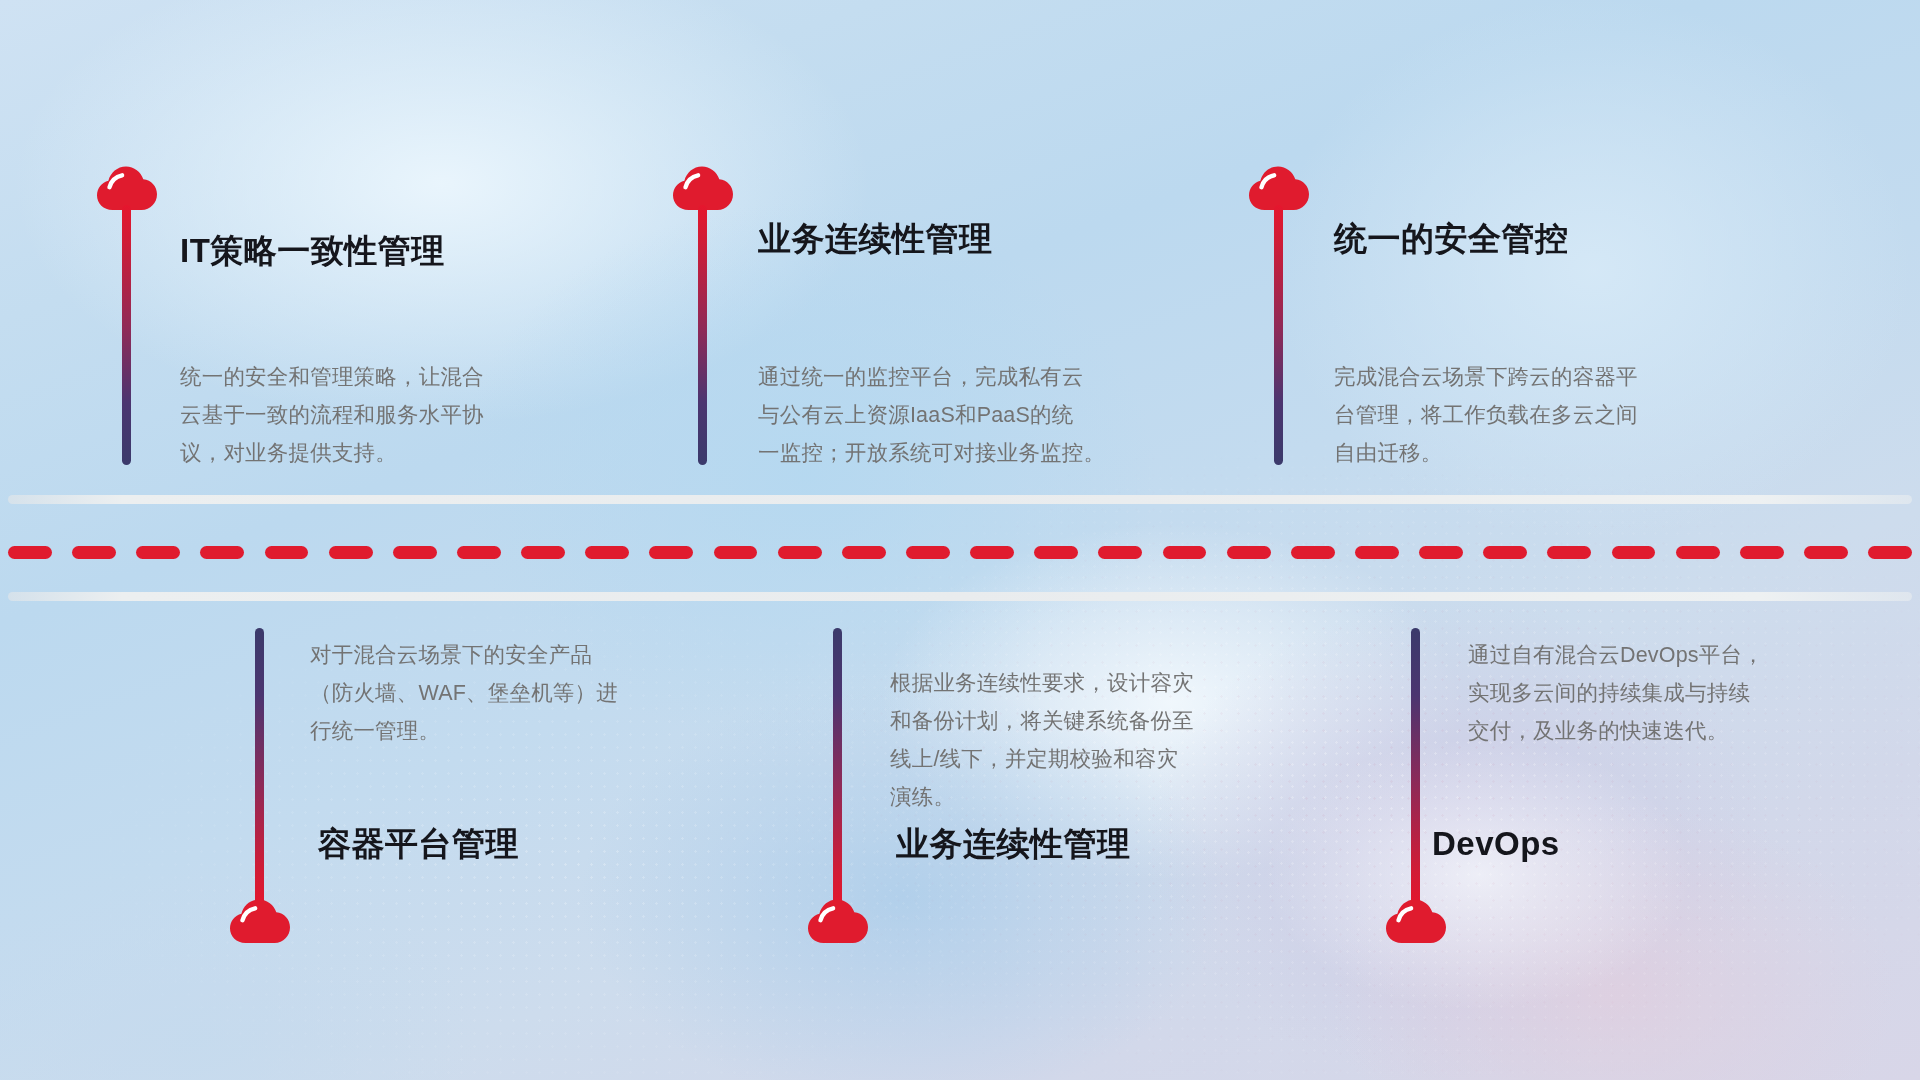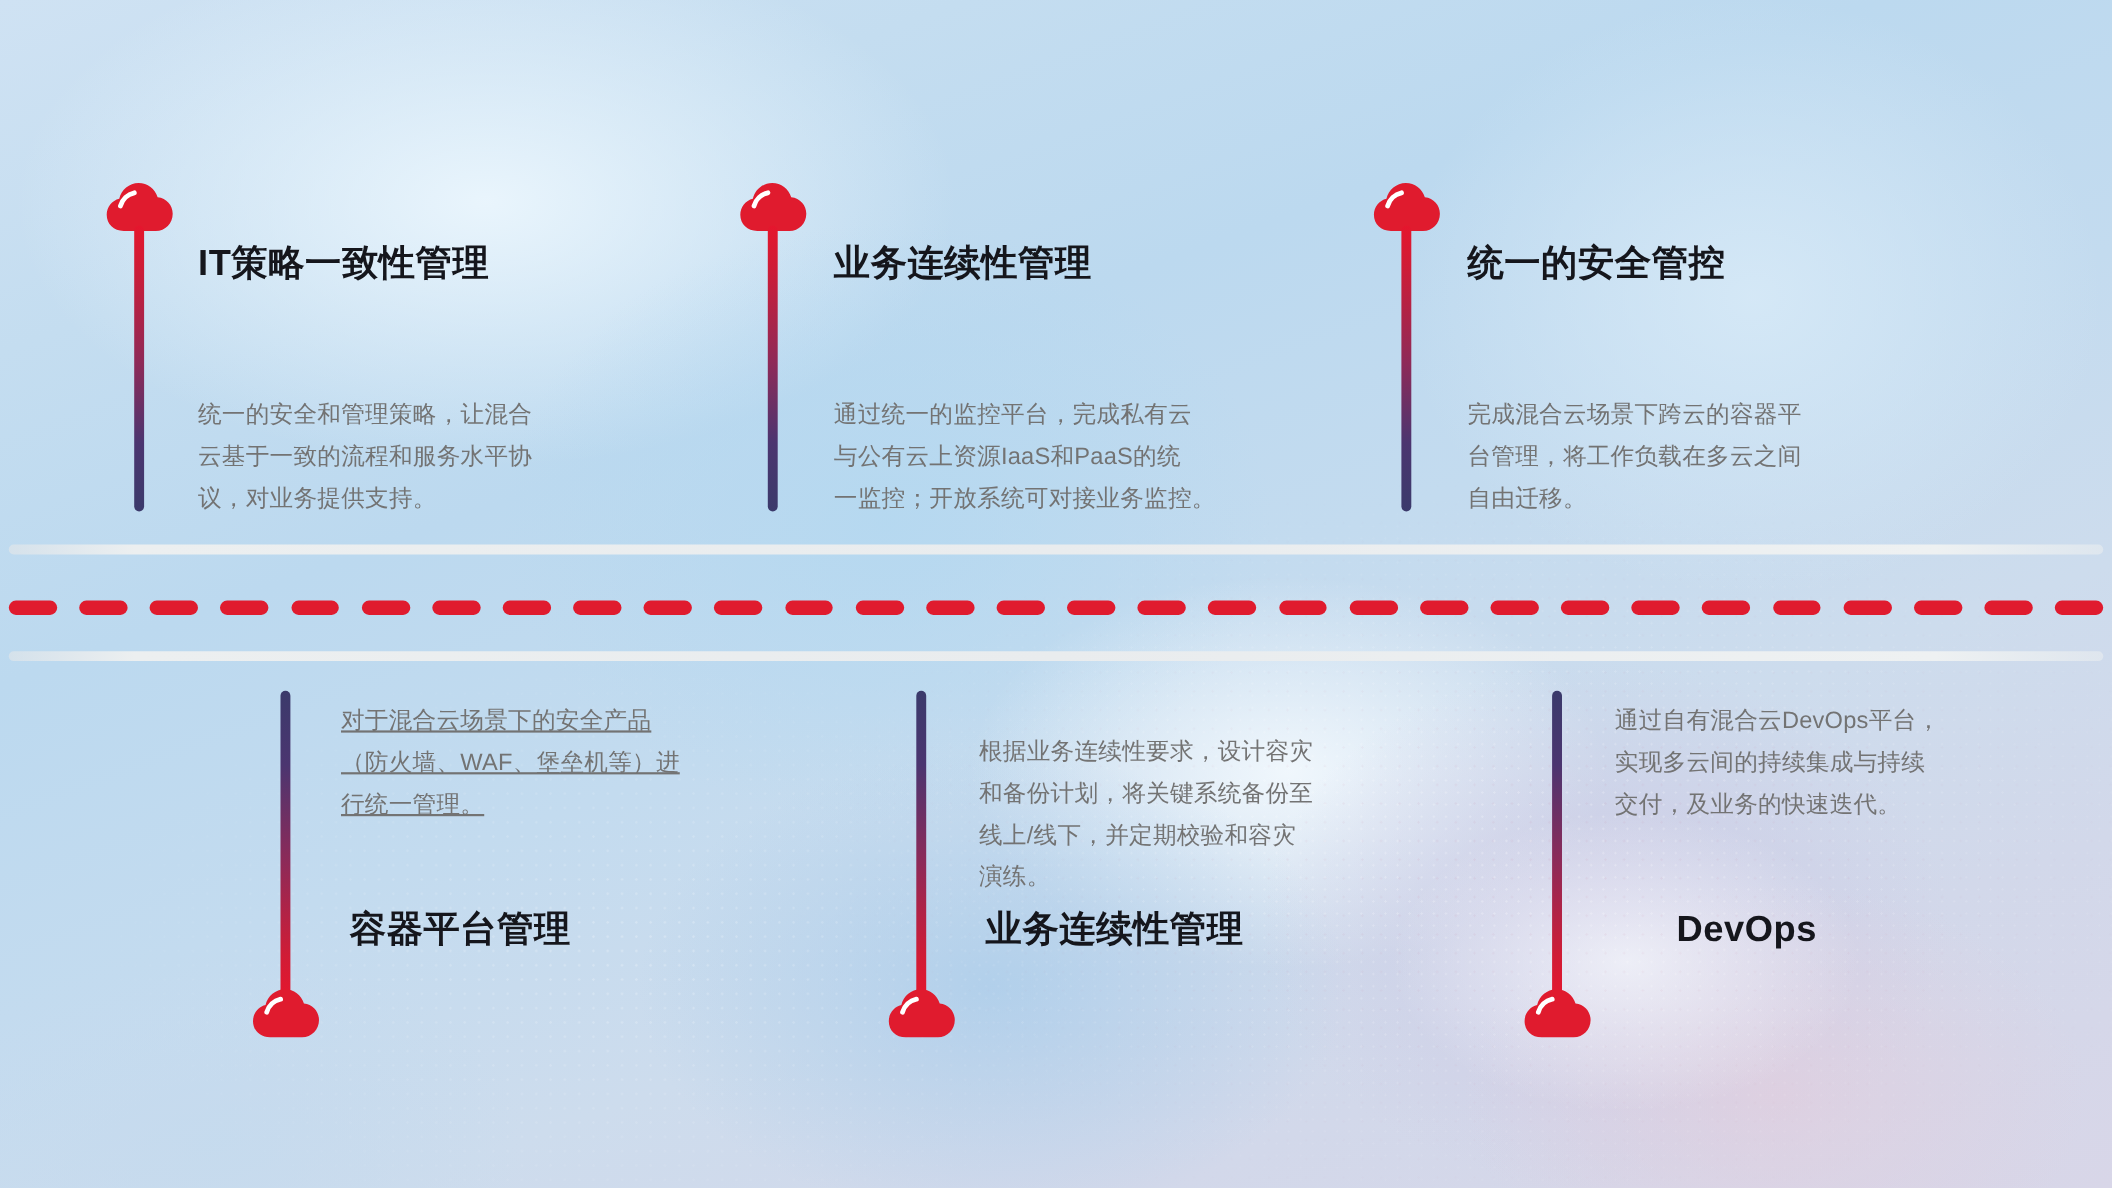--- a/index.html
+++ b/index.html
@@ -88,21 +88,21 @@
   <div class="bg-dots2"></div>
 
   <div class="col">
     <div class="cloud" style="left:96px;top:163px;">
       <svg viewBox="0 0 62 48">
         <path d="M16.5 47C7.4 47 1 40.6 1 32.3c0-7.1 4.8-13 11.4-14.6C14.3 9.6 21.4 3.4 30 3.4c8.1 0 15 5.5 17.3 12.9C55.4 17.1 61 23.6 61 31.3 61 40 54.3 47 45.6 47z" fill="#e01b2e"></path>
         <path d="M13.5 24.2c1.6-6 6.5-10.6 12.6-11.9" fill="none" stroke="#ffffff" stroke-width="4.4" stroke-linecap="round"></path>
       </svg>
     </div>
     <div class="stem down" style="left:122px;top:205px;height:260px;"></div>
-    <div class="title" style="left:180px;top:222px;">IT策略一致性管理</div>
+    <div class="title" style="left:180px;top:234px;">IT策略一致性管理</div>
     <div class="desc" style="left:180px;top:358px;width:440px;">统一的安全和管理策略，让混合
 云基于一致的流程和服务水平协
 议，对业务提供支持。</div>
   </div>
 
   <div class="col">
     <div class="cloud" style="left:672px;top:163px;">
       <svg viewBox="0 0 62 48">
         <path d="M16.5 47C7.4 47 1 40.6 1 32.3c0-7.1 4.8-13 11.4-14.6C14.3 9.6 21.4 3.4 30 3.4c8.1 0 15 5.5 17.3 12.9C55.4 17.1 61 23.6 61 31.3 61 40 54.3 47 45.6 47z" fill="#e01b2e"></path>
         <path d="M13.5 24.2c1.6-6 6.5-10.6 12.6-11.9" fill="none" stroke="#ffffff" stroke-width="4.4" stroke-linecap="round"></path>
@@ -158,21 +158,21 @@
       <span class="dash" style="width: 43.93px;"></span>
       <span class="dash" style="width: 43.93px;"></span>
       <span class="dash" style="width: 43.93px;"></span>
       <span class="dash" style="width: 43.93px;"></span>
       <span class="dash" style="width: 43.93px;"></span>
       <span class="dash" style="width: 43.93px;"></span>
     </div>
   <div class="rule" style="left:8px;top:592px;width:1904px;"></div>
 
   <div class="col">
-    <div class="desc" style="left:310px;top:636px;width:430px;text-decoration:underline;">对于混合云场景下的安全产品
+    <div class="desc" style="left:310px;top:636px;width:430px;">对于混合云场景下的安全产品
 （防火墙、WAF、堡垒机等）进
 行统一管理。</div>
     <div class="stem up" style="left:255px;top:628px;height:280px;"></div>
     <div class="title" style="left:318px;top:827px;">容器平台管理</div>
     <div class="cloud" style="left:229px;top:896px;">
       <svg viewBox="0 0 62 48">
         <path d="M16.5 47C7.4 47 1 40.6 1 32.3c0-7.1 4.8-13 11.4-14.6C14.3 9.6 21.4 3.4 30 3.4c8.1 0 15 5.5 17.3 12.9C55.4 17.1 61 23.6 61 31.3 61 40 54.3 47 45.6 47z" fill="#e01b2e"></path>
         <path d="M13.5 24.2c1.6-6 6.5-10.6 12.6-11.9" fill="none" stroke="#ffffff" stroke-width="4.4" stroke-linecap="round"></path>
       </svg>
     </div>
@@ -191,21 +191,21 @@
         <path d="M13.5 24.2c1.6-6 6.5-10.6 12.6-11.9" fill="none" stroke="#ffffff" stroke-width="4.4" stroke-linecap="round"></path>
       </svg>
     </div>
   </div>
 
   <div class="col">
     <div class="desc" style="left:1468px;top:636px;width:440px;">通过自有混合云DevOps平台，
 实现多云间的持续集成与持续
 交付，及业务的快速迭代。</div>
     <div class="stem up" style="left:1411px;top:628px;height:280px;"></div>
-    <div class="title" style="left:1524px;top:827px;">DevOps</div>
+    <div class="title" style="left:1432px;top:827px;">DevOps</div>
     <div class="cloud" style="left:1385px;top:896px;">
       <svg viewBox="0 0 62 48">
         <path d="M16.5 47C7.4 47 1 40.6 1 32.3c0-7.1 4.8-13 11.4-14.6C14.3 9.6 21.4 3.4 30 3.4c8.1 0 15 5.5 17.3 12.9C55.4 17.1 61 23.6 61 31.3 61 40 54.3 47 45.6 47z" fill="#e01b2e"></path>
         <path d="M13.5 24.2c1.6-6 6.5-10.6 12.6-11.9" fill="none" stroke="#ffffff" stroke-width="4.4" stroke-linecap="round"></path>
       </svg>
     </div>
   </div>
 
 </div>
 

